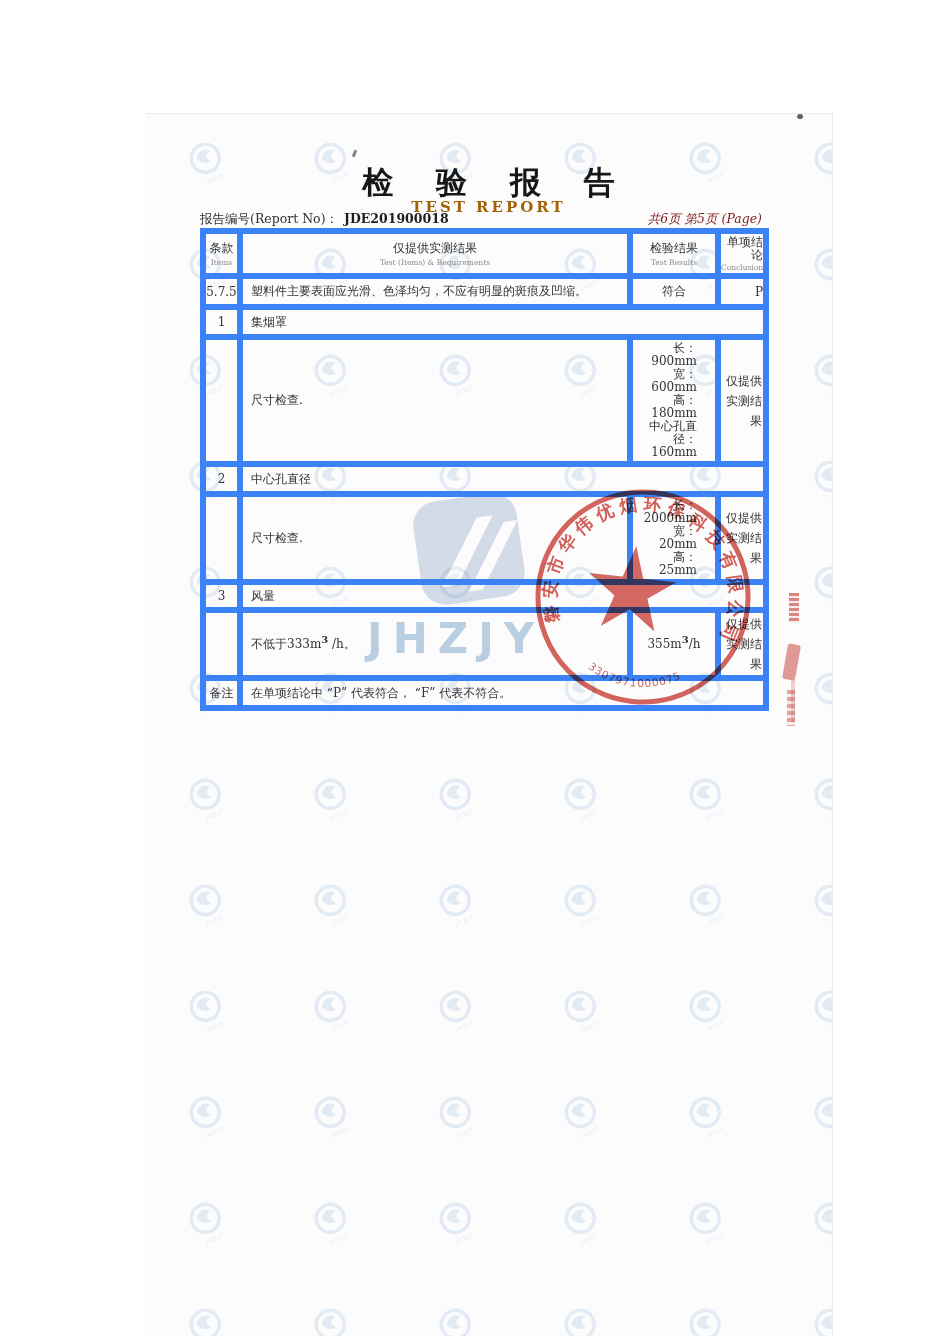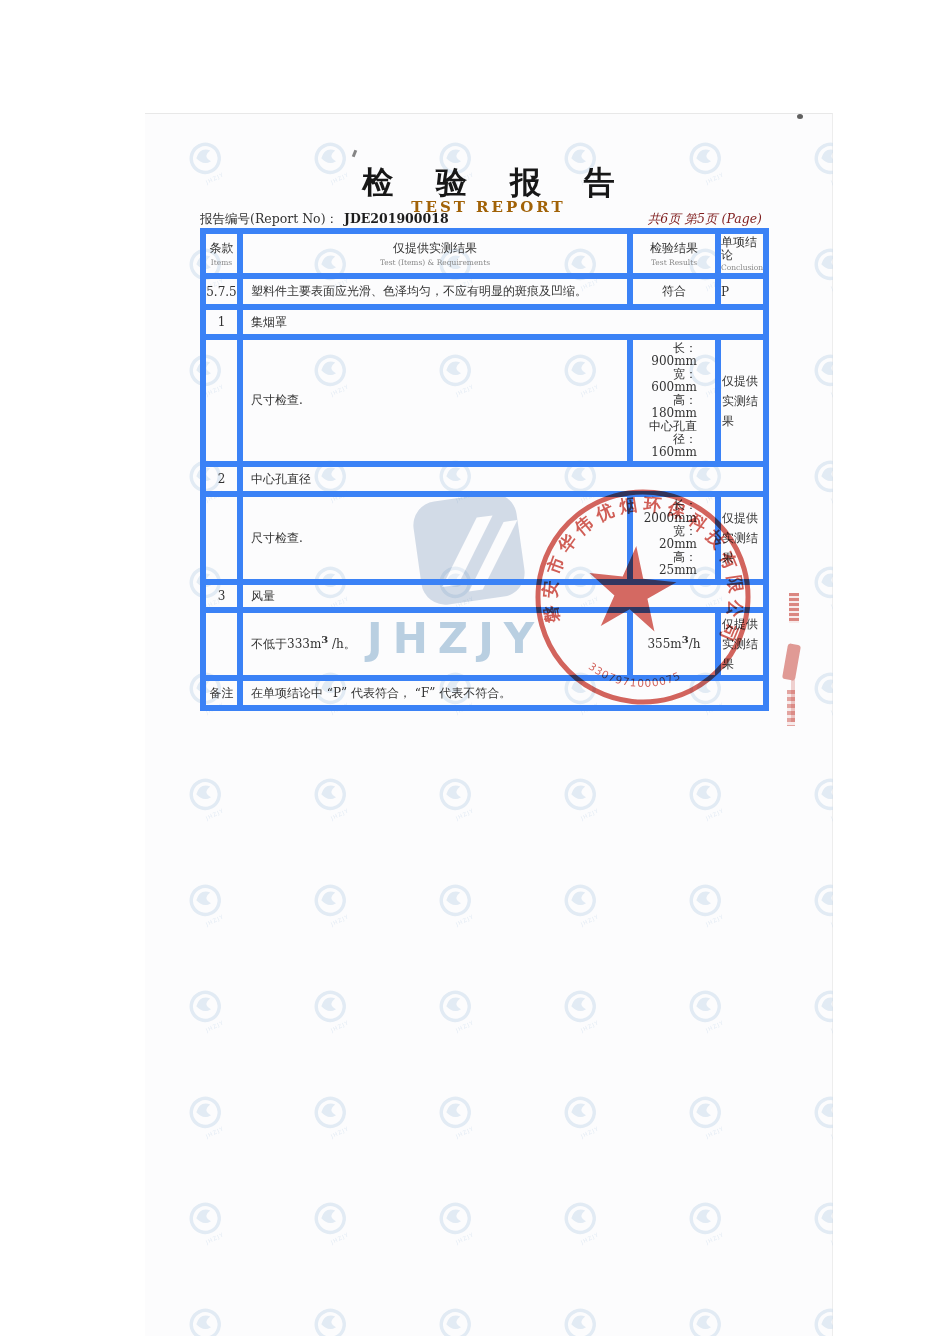--- a/index.html
+++ b/index.html
@@ -27,21 +27,21 @@
   .pages-info { position:absolute; right:70px; top:97px; z-index:2; font-size:12.5px; color:#7f1d1d;font-style:italic; }
 
   
   table.report { position:absolute; left:55px; top:114px; z-index:2;
     border-collapse:collapse; table-layout:fixed; width:563px; background:transparent; }
   table.report td, table.report th { border:6px solid #3b82f6; font-weight:normal;
     font-size:12px; color:#333; vertical-align:middle; overflow:hidden; }
   .c-clause { width:37px; text-align:center; }
   .c-item   { width:390px; text-align:left; padding-left:8px; }
   .c-result { width:88px; text-align:center; }
-  .c-concl  { width:48px; text-align:left;margin-top:17px; }
+  .c-concl  { width:48px; text-align:right;margin-top:17px; }
   th .en { display:block; font-size:7.5px; color:#8a8a8a; letter-spacing:0; margin-top:1px; }
   th .zh { display:block; font-size:12px; color:#333; }
   .result-lines { text-align:right; padding:2px 18px 2px 8px; line-height:13px; font-size:11.5px; }
   .concl-wrap { line-height:20px; padding:1px; }
   sup.s3 { font-size:10px; font-weight:bold; vertical-align:super; line-height:0; }
 
   
   .stamp { position:absolute; left:378px; top:363px; width:240px; height:240px; z-index:4;
     mix-blend-mode:multiply; opacity:.9; transform:rotate(6deg); }
 

